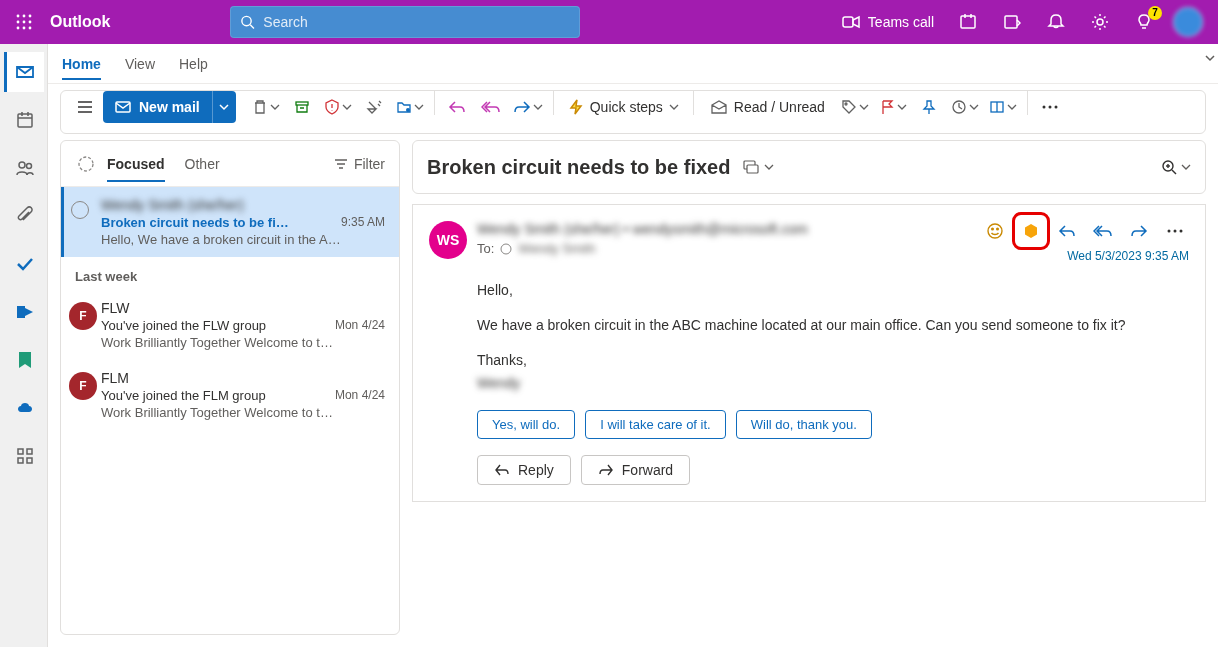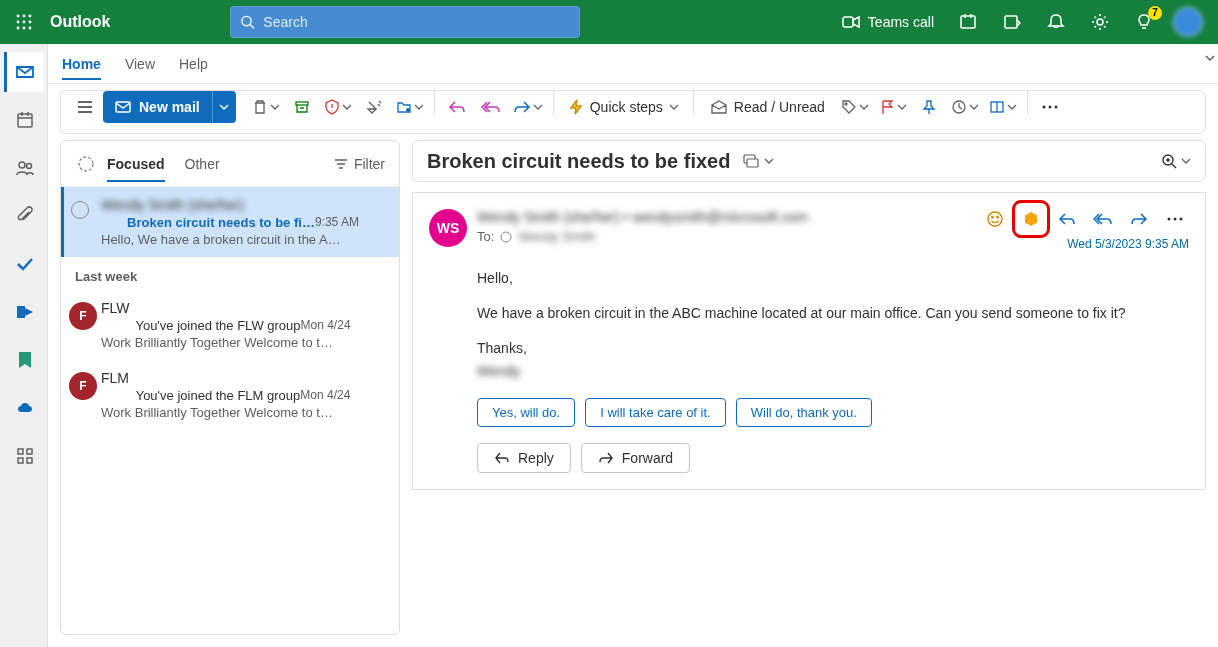--- a/index.html
+++ b/index.html
@@ -1,19 +1,19 @@
 <!DOCTYPE html>
 <html><head>
 <meta charset="utf-8">
 <style>
 * { box-sizing: border-box; margin: 0; padding: 0; }
 body { font-family: "Segoe UI", Arial, sans-serif; font-size: 14px; color: #323130; width: 1218px; height: 647px; overflow: hidden; background: #fff; }
 
 
-.header { height: 44px; background: #15803d; display: flex; align-items: center; padding: 0 8px; color: #fff; }
+.header { height: 44px; background: #a21caf; display: flex; align-items: center; padding: 0 8px; color: #fff; }
 .header .waffle { width: 32px; height: 32px; display: flex; align-items: center; justify-content: center; cursor: pointer; }
 .header .app-name { font-size: 16px; font-weight: 600; margin-left: 10px; margin-right: 120px; }
 .header .search-wrap { flex: 0 0 350px; height: 32px; background: #468cd1; border-radius: 4px; display: flex; align-items: center; padding: 0 10px; box-shadow: inset 0 0 0 1px rgba(255,255,255,0.15); }
 .header .search-wrap svg { margin-right: 8px; }
 .header .search-wrap input { background: transparent; border: none; outline: none; color: #fff; font-size: 14px; width: 100%; }
 .header .search-wrap input::placeholder { color: #e1ecf7; }
 .header .spacer { flex: 1; }
 .header .hdr-btn { height: 44px; min-width: 44px; padding: 0 6px; display: flex; align-items: center; justify-content: center; cursor: pointer; position: relative;}
 .header .hdr-btn.teams-call { padding: 0 12px; }
 .header .hdr-btn span.lbl { margin-left: 8px; font-size: 14px; }
@@ -60,28 +60,28 @@
 .msg-list-header .tabtab { font-size:14px; padding: 10px 0; margin-right:20px; cursor:pointer; color:#605e5c;}
 .msg-list-header .tabtab.active { font-weight:600; color:#323130; border-bottom:2px solid #0f6cbd; padding-bottom:8px;}
 .msg-list-header .filter { margin-left:auto; display:flex; align-items:center; gap:6px; cursor:pointer; color:#605e5c;}
 .msg-row { padding: 10px 14px 10px 40px; position:relative; cursor:pointer;}
 .msg-row.selected { background:#cfe4fa; }
 .msg-row.selected::before { content:""; position:absolute; left:0; top:0; bottom:0; width:3px; background:#0f6cbd;}
 .msg-row .row-circle { position:absolute; left:10px; top:14px; width:18px; height:18px; border:1px solid #8a8886; border-radius:50%;}
 .msg-row .row-avatar { position:absolute; left:8px; top:12px; width:28px; height:28px; border-radius:50%; background:#a4262c; color:#fff; font-size:12px; display:flex; align-items:center; justify-content:center; font-weight:600;}
 .msg-row .sender { font-size:14px; color:#323130; white-space:nowrap; overflow:hidden; text-overflow:ellipsis;}
 .msg-row.selected .sender { filter: blur(3px); color:#323130;}
-.msg-row .subject-line { display:flex; justify-content:center; font-size:13px; margin-top:2px;}
+.msg-row .subject-line { display:flex; justify-content:space-between; font-size:13px; margin-top:2px;}
 .msg-row.selected .subject-line .subj { color:#0f6cbd; font-weight:600;}
 .msg-row .subject-line .time { color:#605e5c; font-size:12px;}
 .msg-row .preview { font-size:13px; color:#605e5c; white-space:nowrap; overflow:hidden; text-overflow:ellipsis; margin-top:2px;}
 .group-label { padding: 12px 14px 6px 14px; font-size:13px; color:#605e5c; font-weight:600;}
 
 .reading { flex:1; display:flex; flex-direction:column;}
-.reading-header { height:42px; display:flex; align-items:center; padding: 0 14px; border:1px solid #e1dfdd; border-radius:6px; margin-bottom:10px;}
+.reading-header { height:54px; display:flex; align-items:center; padding: 0 14px; border:1px solid #e1dfdd; border-radius:6px; margin-bottom:10px;}
 .reading-header .subj { font-size:20px; font-weight:600;}
 .reading-header .subj-icons { margin-left:12px; display:flex; align-items:center; gap:4px;}
 .reading-header .zoom { margin-left:auto; display:flex; align-items:center; gap:4px; cursor:pointer;}
 .reading-body { border:1px solid #e1dfdd; border-radius:0; padding: 16px; position:relative; flex:0 0 auto;}
 .reading-body .avatar-big { width:38px; height:38px; border-radius:50%; background:#e3008c; color:#fff; display:flex; align-items:center; justify-content:center; font-weight:600; font-size:14px; position:absolute; left:16px; top:16px;}
 .reading-body .hdr-info { margin-left:48px; }
 .reading-body .from-line { font-size:14px; color:#323130; filter: blur(3px);}
 .reading-body .to-line { font-size:13px; color:#605e5c; margin-top:4px; display:flex; align-items:center; gap:6px;}
 .reading-body .to-line .to-name { filter: blur(3px);}
 .reading-body .msg-actions { position:absolute; right:16px; top:12px; display:flex; align-items:center; gap:8px;}

